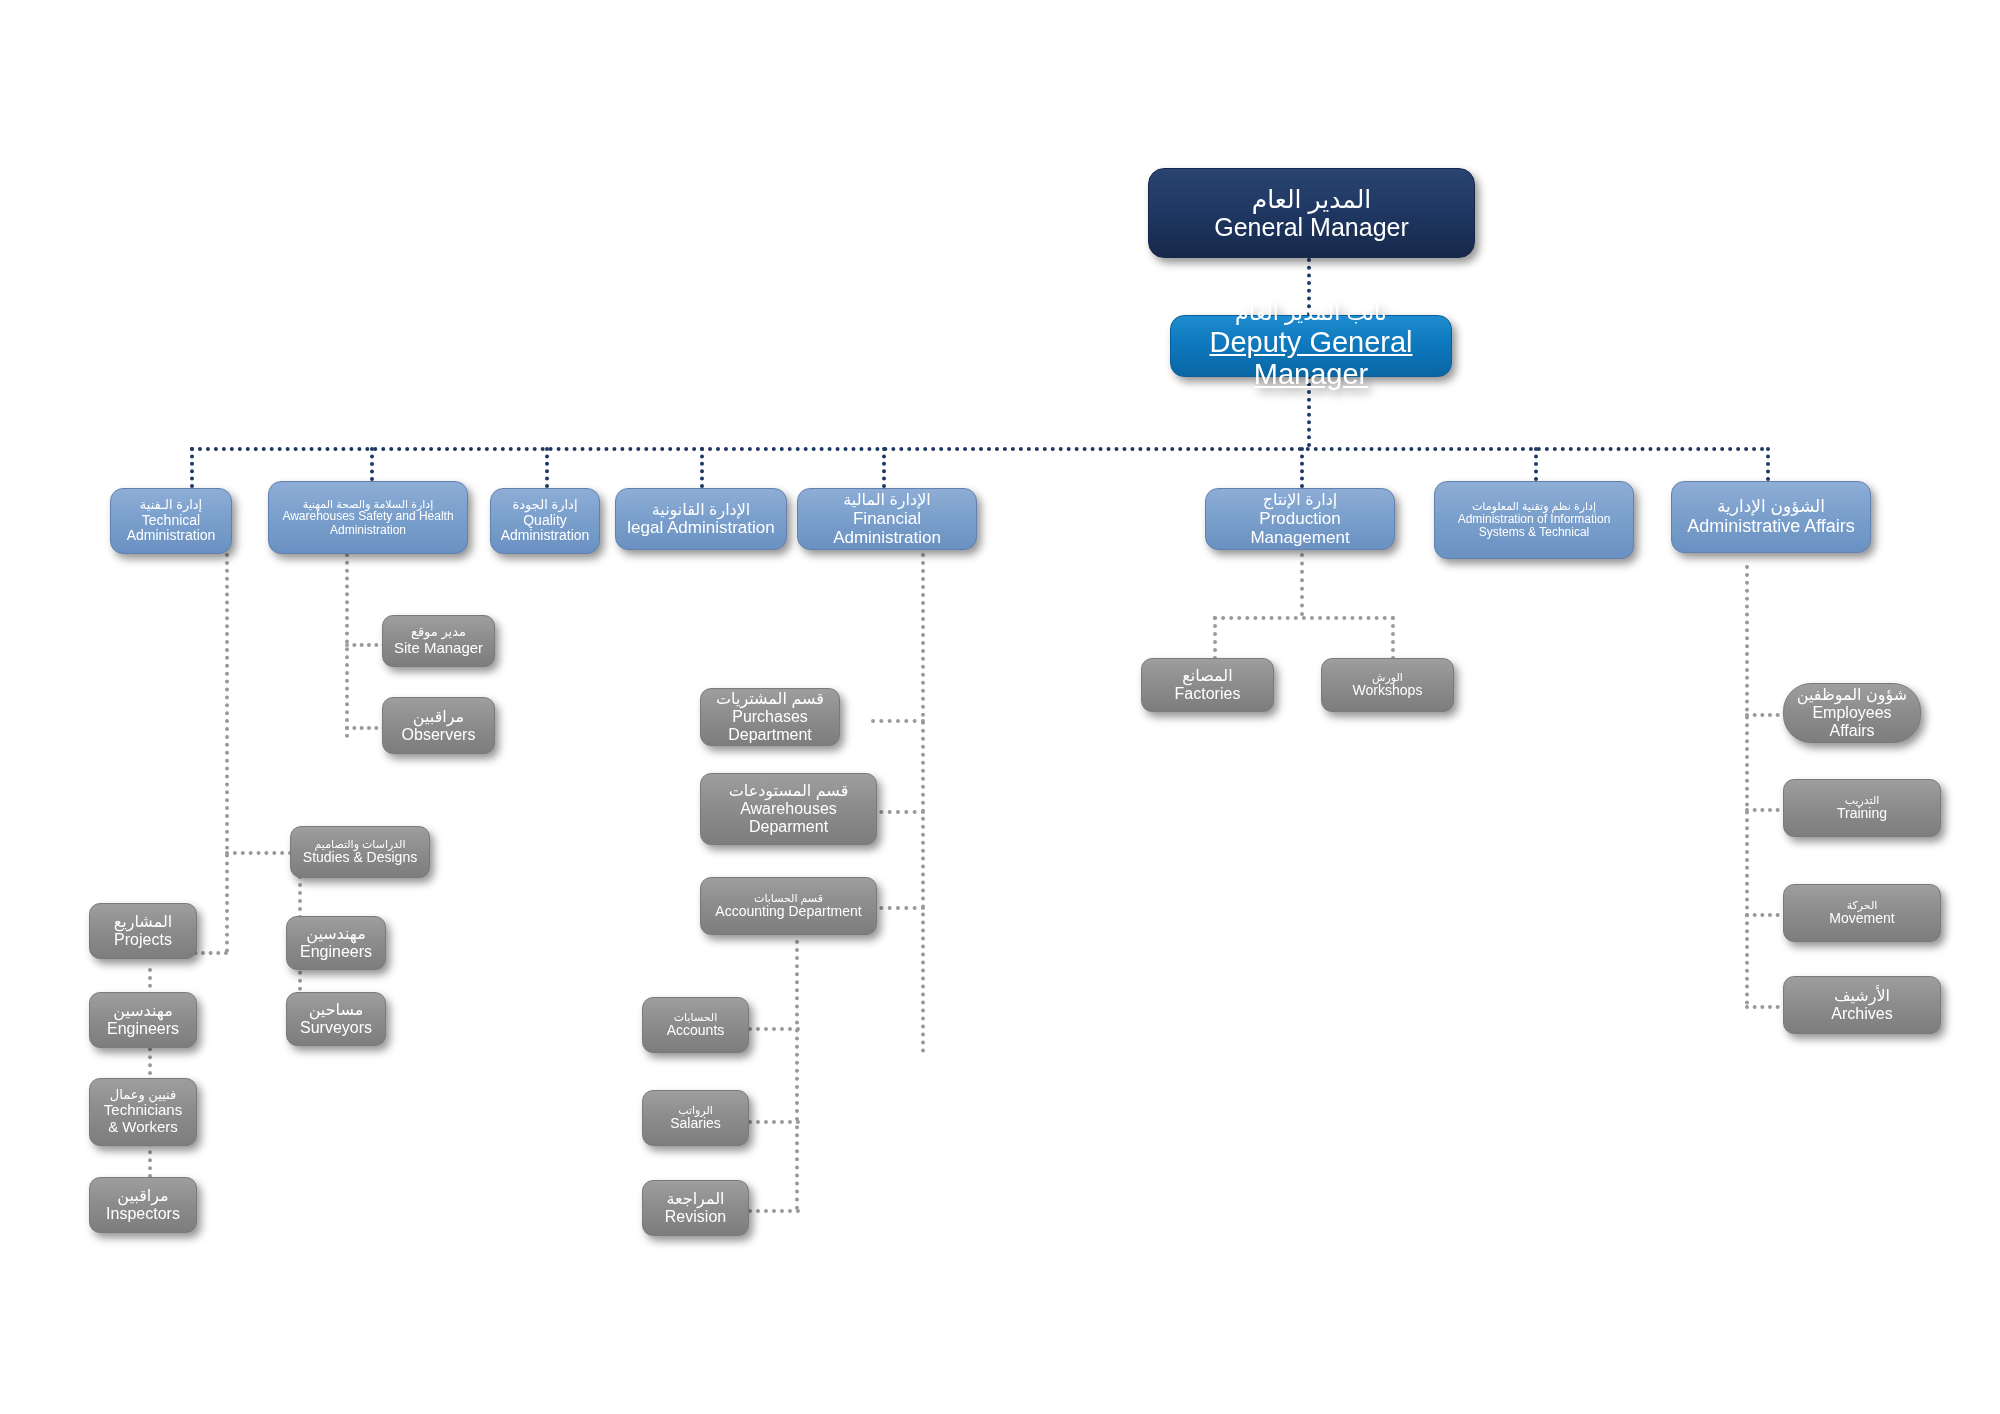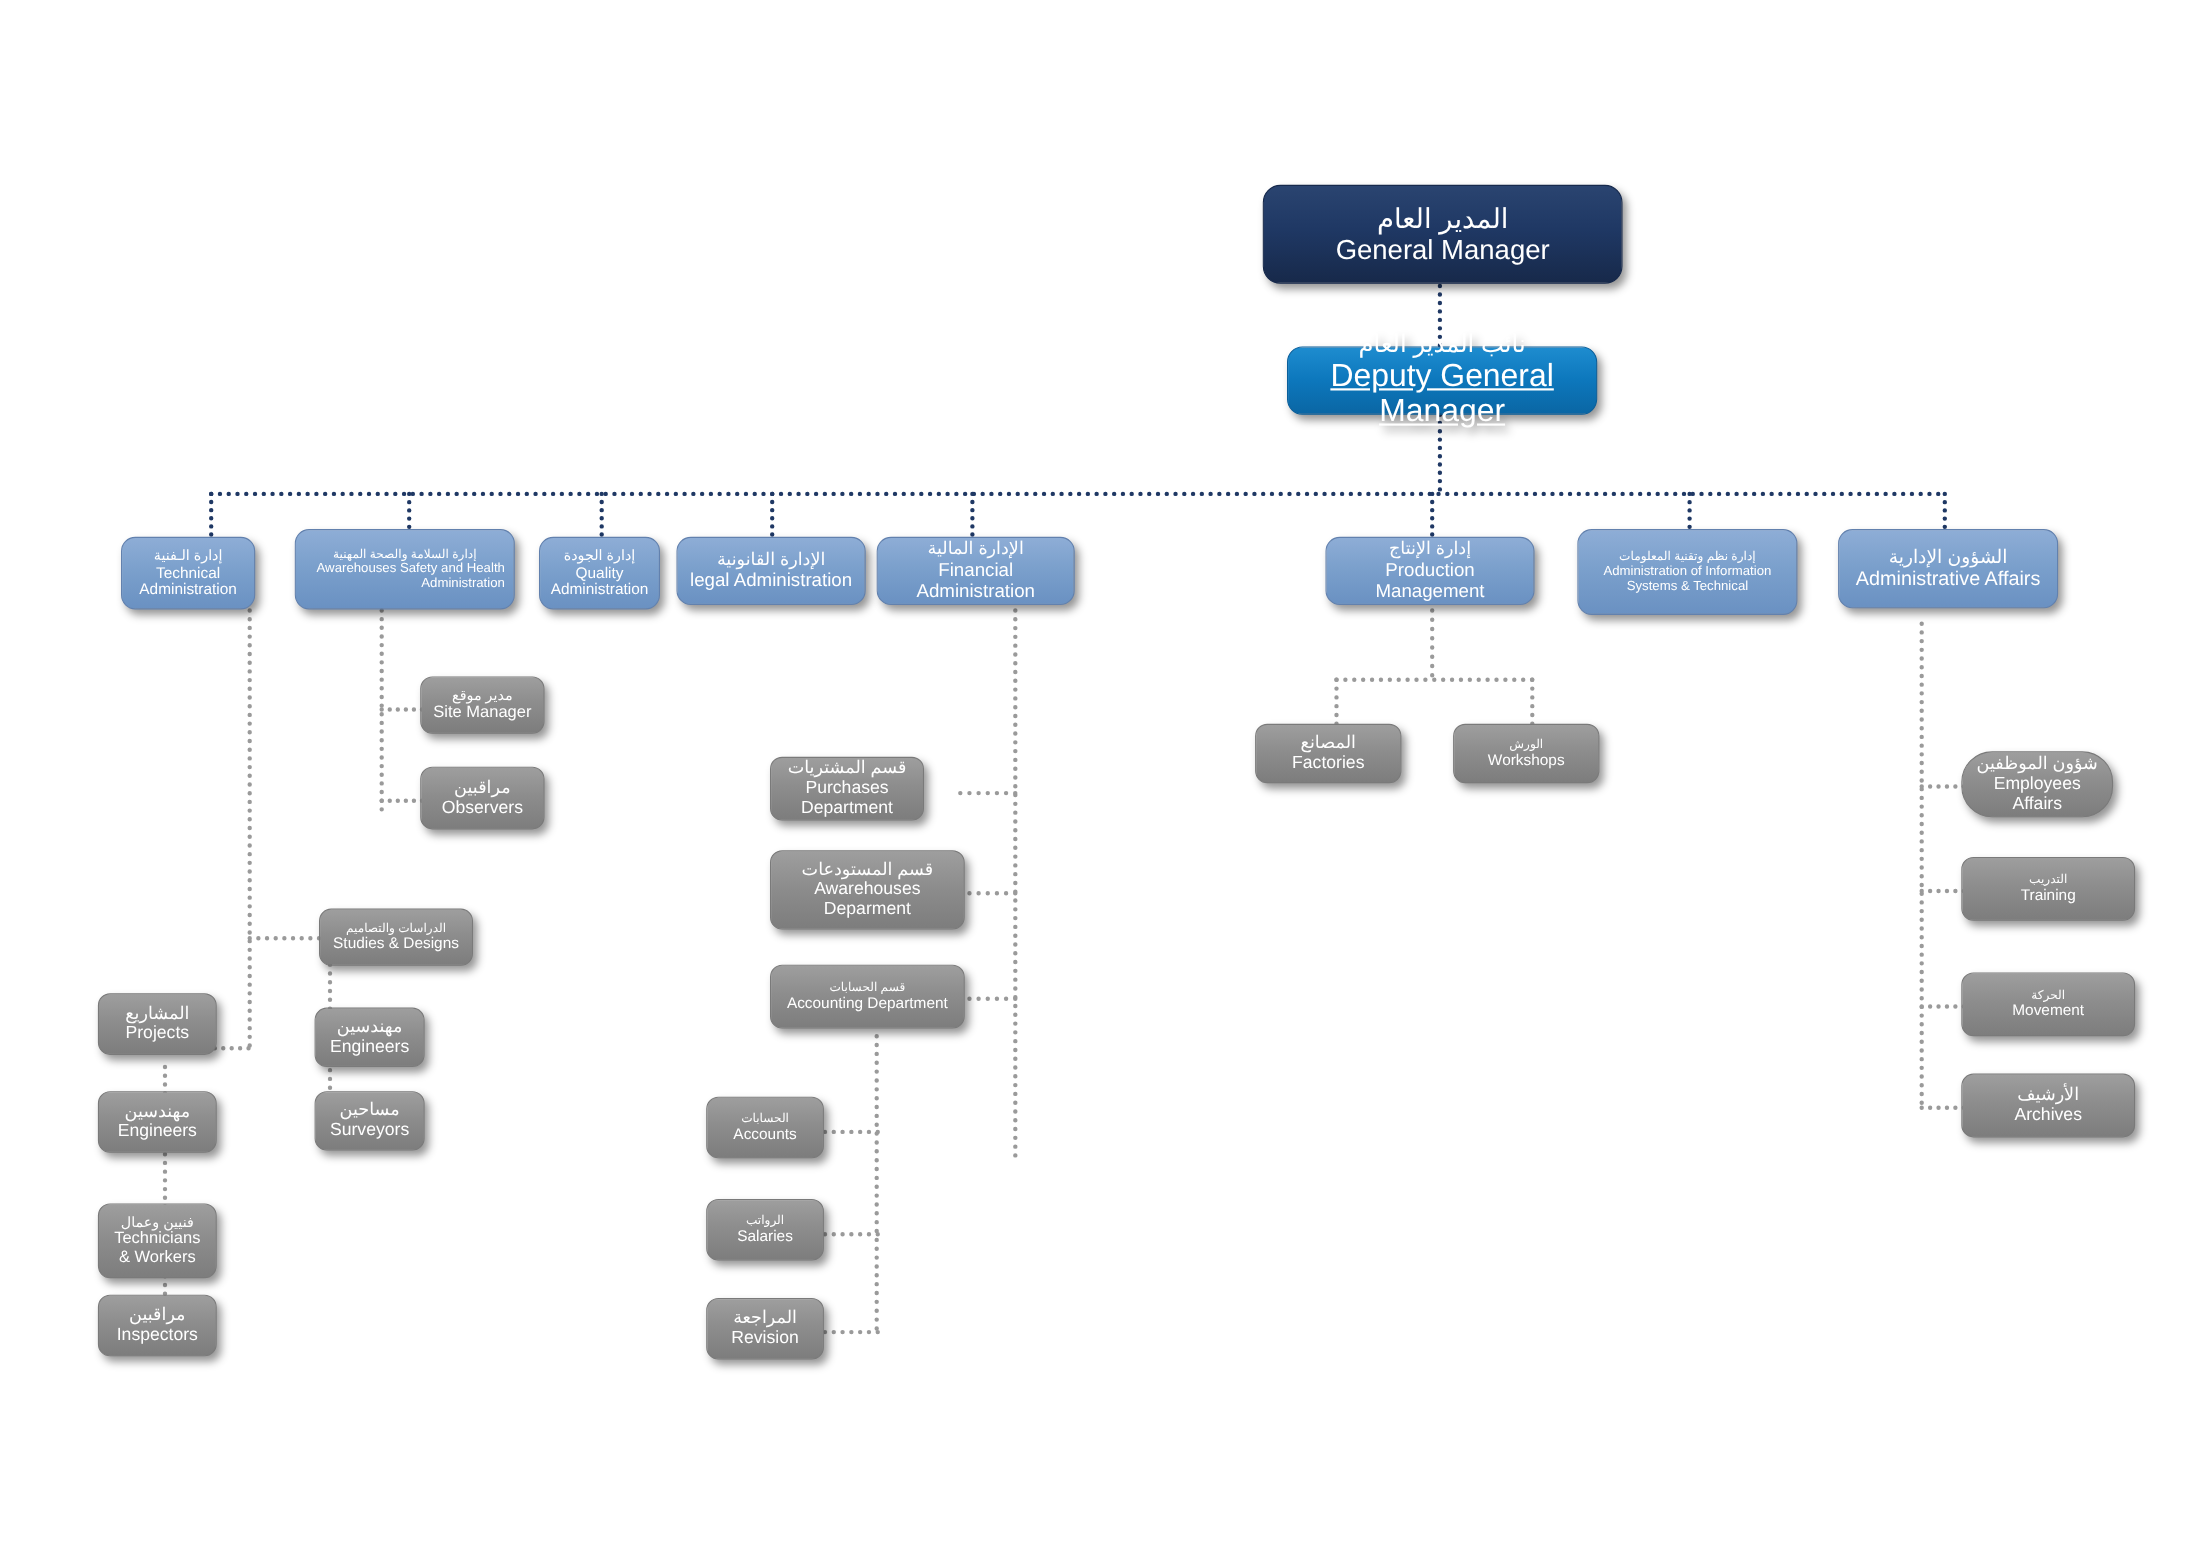--- a/index.html
+++ b/index.html
@@ -166,21 +166,21 @@
   <div class="node lvl2" style="left:1170px; top:315px; width:282px; height:62px;">
     <span class="ar">نائب المدير العام</span>
     <span class="en">Deputy General Manager</span>
   </div>
 
   <div class="node lvl3" style="left:110px; top:488px; width:122px; height:66px;">
     <span class="ar">إدارة الـفنية</span>
     <span class="en">Technical Administration</span>
   </div>
 
-  <div class="node lvl3 small" style="left:268px; top:481px; width:200px; height:73px;text-align:right;">
+  <div class="node lvl3 small" style="left:268px; top:481px; width:200px; height:73px;">
     <span class="ar">إدارة السلامة والصحة المهنية</span>
     <span class="en">Awarehouses Safety and Health Administration</span>
   </div>
 
   <div class="node lvl3" style="left:490px; top:488px; width:110px; height:66px;">
     <span class="ar">إدارة الجودة</span>
     <span class="en">Quality Administration</span>
   </div>
 
   <div class="node lvl3 big" style="left:615px; top:488px; width:172px; height:62px;">
@@ -236,21 +236,21 @@
   <div class="node gray big" style="left:89px; top:903px; width:108px; height:56px;">
     <span class="ar">المشاريع</span>
     <span class="en">Projects</span>
   </div>
 
   <div class="node gray big" style="left:89px; top:992px; width:108px; height:56px;">
     <span class="ar">مهندسين</span>
     <span class="en">Engineers</span>
   </div>
 
-  <div class="node gray" style="left:89px; top:1078px; width:108px; height:68px;margin-top:16px;">
+  <div class="node gray" style="left:89px; top:1078px; width:108px; height:68px;">
     <span class="ar">فنيين وعمال</span>
     <span class="en">Technicians &amp; Workers</span>
   </div>
 
   <div class="node gray big" style="left:89px; top:1177px; width:108px; height:56px;">
     <span class="ar">مراقبين</span>
     <span class="en">Inspectors</span>
   </div>
 
   <div class="node gray big" style="left:700px; top:688px; width:140px; height:58px;">

